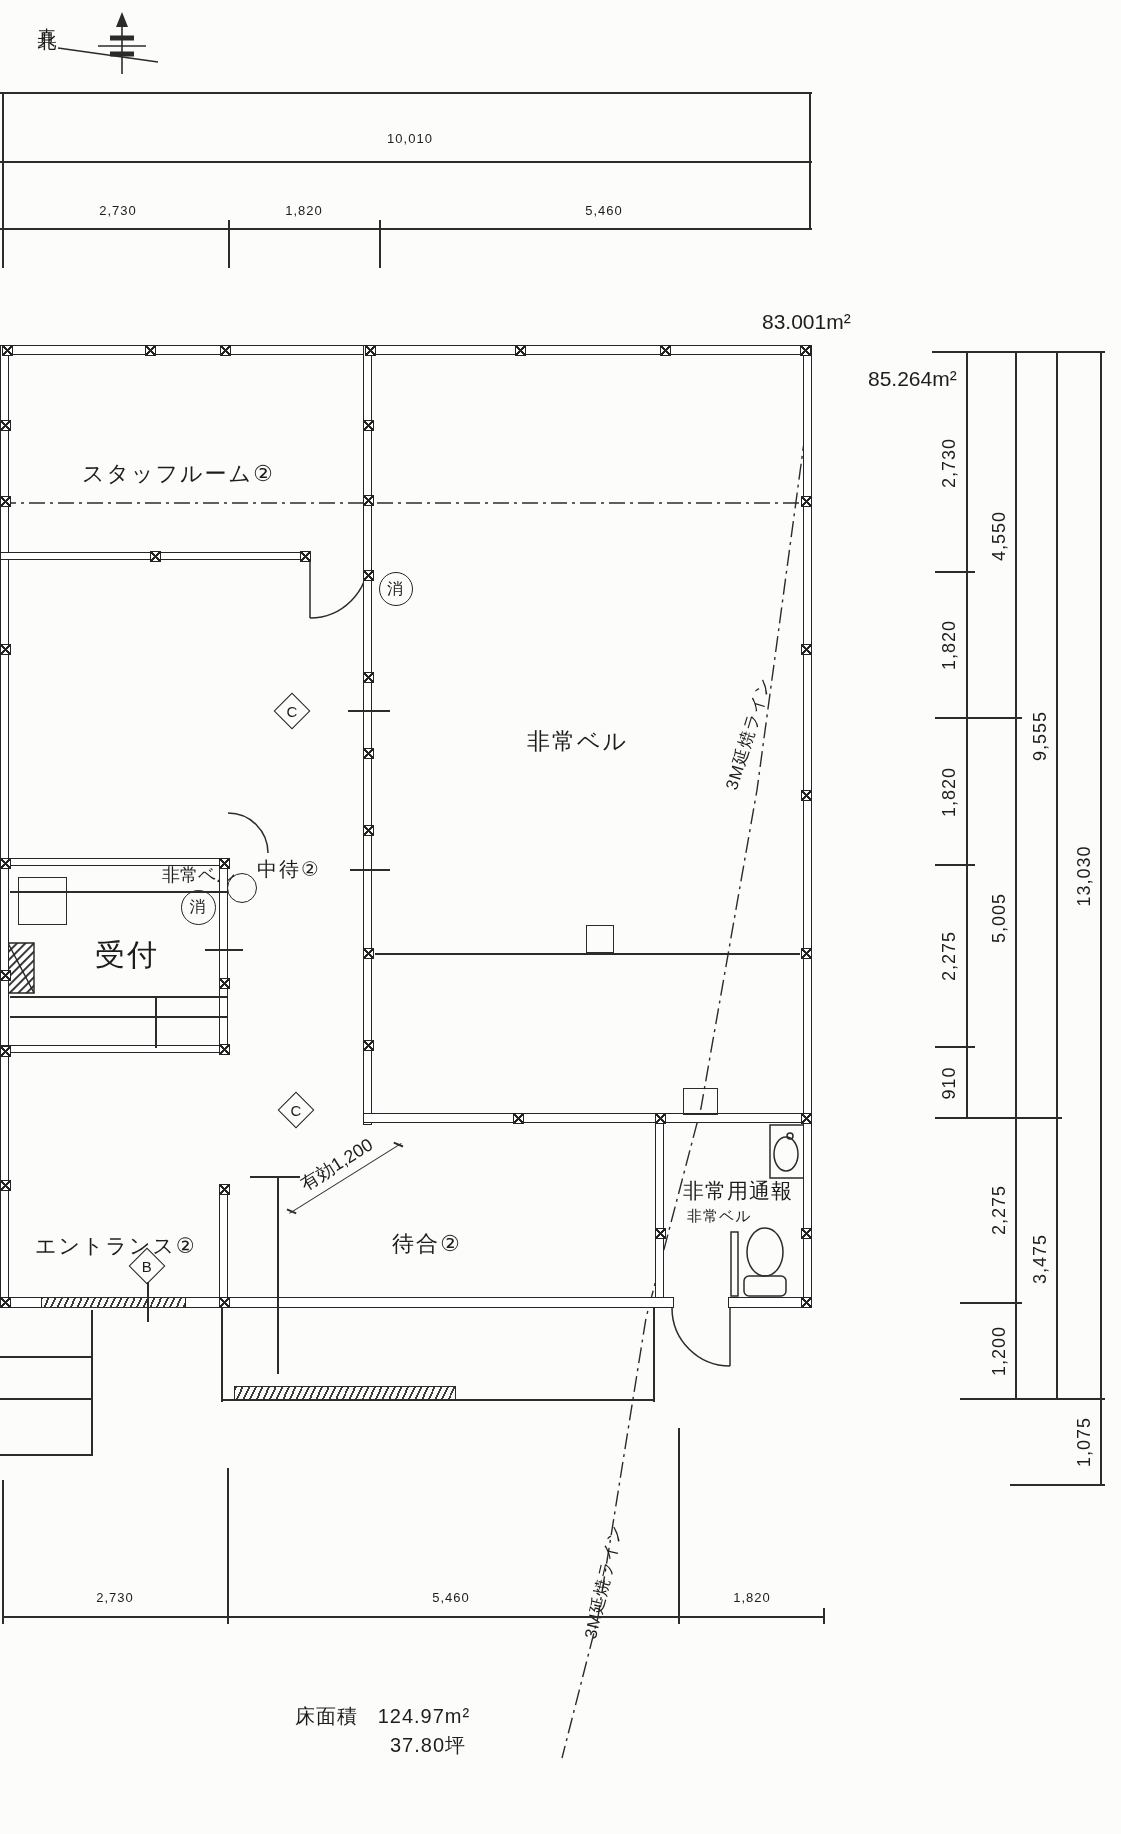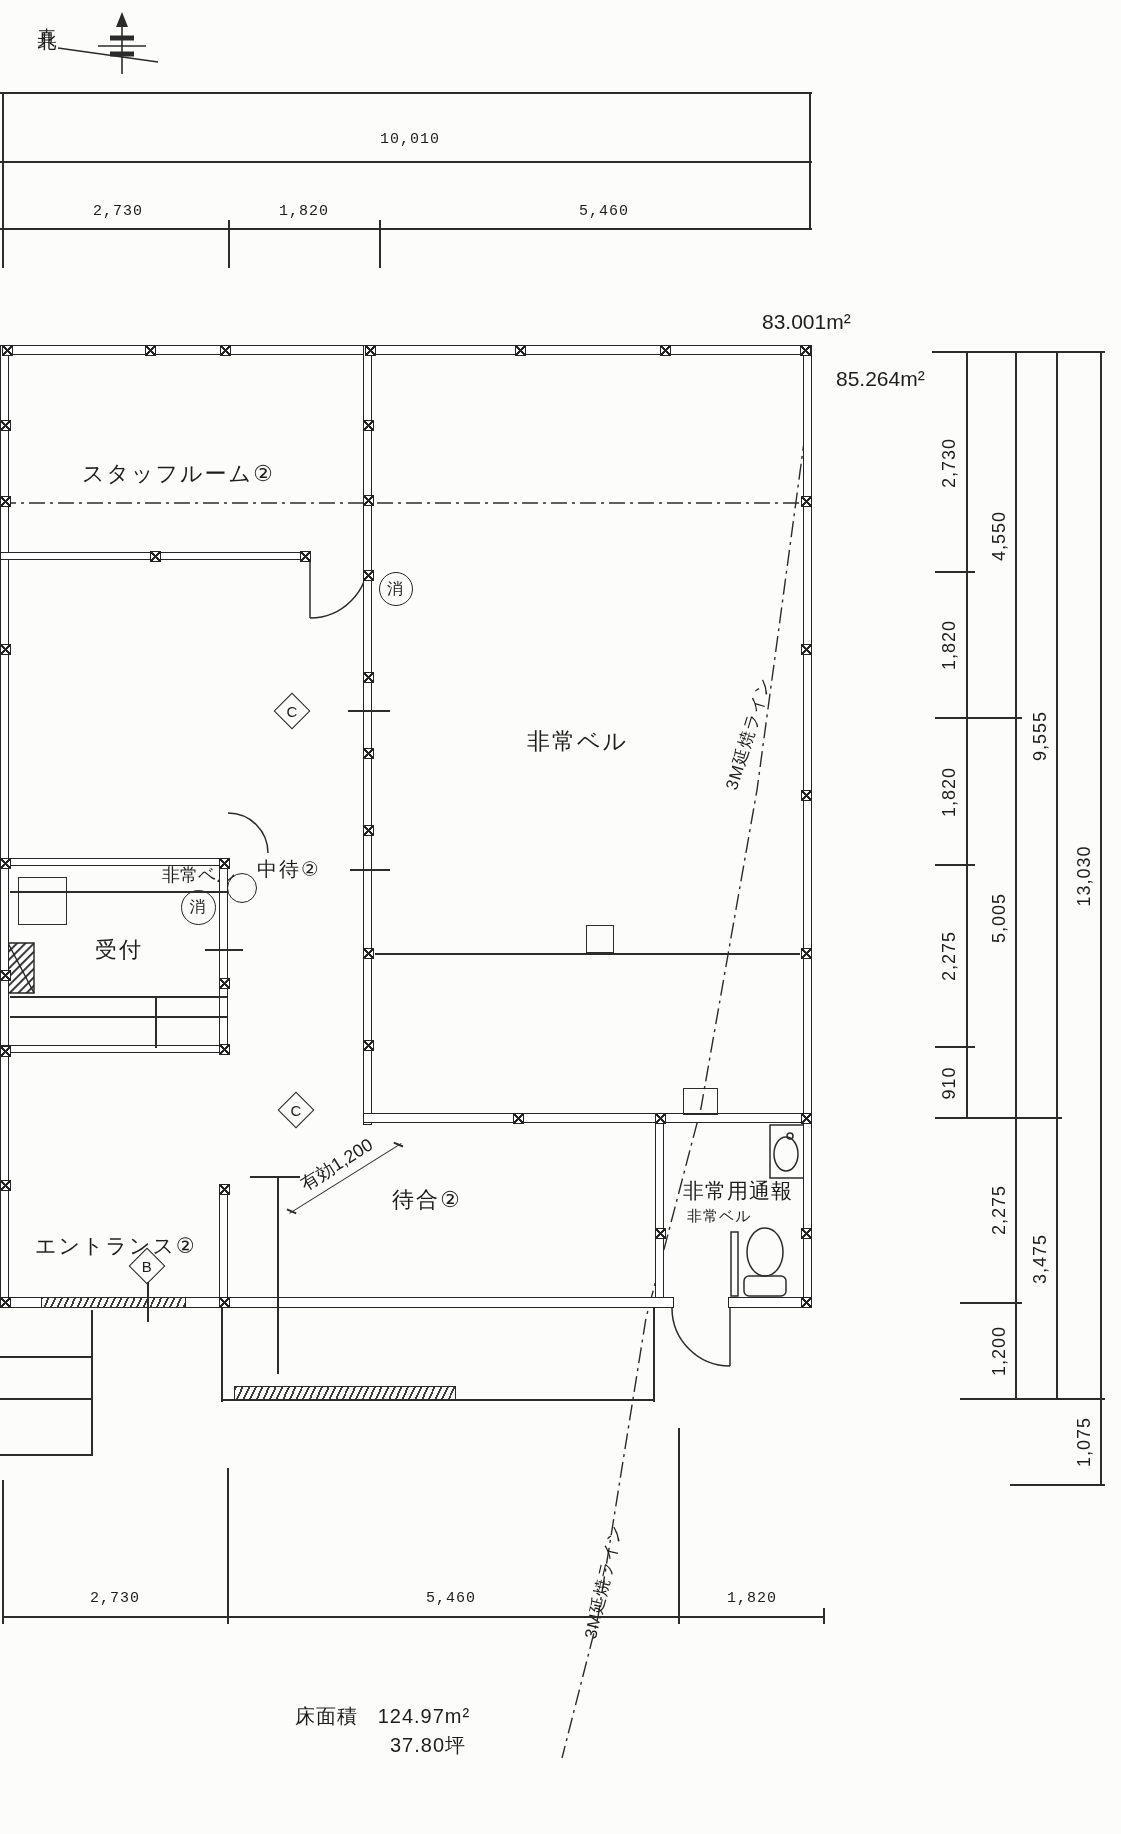--- a/index.html
+++ b/index.html
@@ -8,21 +8,21 @@
   .t{position:absolute;white-space:nowrap;color:#1d1d1d;}
   .wall{position:absolute;background:#fff;border:1.6px solid #252525;box-sizing:border-box;}
   .ln{position:absolute;background:#2c2c2c;}
   .box{position:absolute;border:1.5px solid #2c2c2c;box-sizing:border-box;background:transparent;}
   .col{position:absolute;width:11px;height:11px;box-sizing:border-box;border:1.5px solid #242424;
        background:
         linear-gradient(to top right,transparent calc(50% - .8px),#242424 calc(50% - .8px),#242424 calc(50% + .8px),transparent calc(50% + .8px)),
         linear-gradient(to bottom right,transparent calc(50% - .8px),#242424 calc(50% - .8px),#242424 calc(50% + .8px),transparent calc(50% + .8px)),#fff;}
   .hatch{position:absolute;box-sizing:border-box;border:1.2px solid #2c2c2c;
        background:repeating-linear-gradient(115deg,#3a3a3a 0 1.8px,transparent 1.8px 6px);}
-  .hdim{position:absolute;width:120px;text-align:center;font-size:15px;letter-spacing:1px;font-family:Liberation Mono, monospace;}
+  .hdim{position:absolute;width:120px;text-align:center;font-size:13px;letter-spacing:1px;}
   .vdim{position:absolute;width:84px;height:20px;display:flex;align-items:center;justify-content:center;
         font-size:18px;letter-spacing:1px;transform:rotate(-90deg);}
   .circ{position:absolute;border:1.7px solid #232323;border-radius:50%;background:#fcfcfa;
         display:flex;align-items:center;justify-content:center;font-size:16px;}
   .dia{position:absolute;width:24px;height:24px;border:1.6px solid #232323;transform:rotate(45deg);
        display:flex;align-items:center;justify-content:center;background:#fcfcfa;}
   .dia>span{transform:rotate(-45deg);font-size:15px;}
   .jp{letter-spacing:2px;}
   .vert{writing-mode:vertical-rl;letter-spacing:4px;}
   .clr{transform:rotate(-32deg);width:132px;text-align:center;font-size:18px;}
@@ -89,29 +89,29 @@
   </svg>
 
   <div class="t vert jp" style="left:34px;top:12px;font-size:19px;">真北</div>
 
   <div class="t hdim" style="left:350px;top:131px;">10,010</div>
   <div class="t hdim" style="left:58px;top:203px;">2,730</div>
   <div class="t hdim" style="left:244px;top:203px;">1,820</div>
   <div class="t hdim" style="left:544px;top:203px;">5,460</div>
 
   <div class="t" style="left:762px;top:310px;font-size:21px;">83.001m²</div>
-  <div class="t" style="left:836px;top:367px;font-size:21px;">85.264m²</div>
+  <div class="t" style="left:868px;top:367px;font-size:21px;">85.264m²</div>
 
   <div class="t jp" style="left:82px;top:459px;font-size:22px;">スタッフルーム②</div>
   <div class="t jp" style="left:527px;top:726px;font-size:23px;">非常ベル</div>
   <div class="t jp" style="left:257px;top:856px;font-size:20px;">中待②</div>
   <div class="t" style="left:162px;top:863px;font-size:18px;">非常ベル</div>
-  <div class="t jp" style="left:95px;top:935px;font-size:22px;text-align:center;">受付</div>
+  <div class="t jp" style="left:95px;top:935px;font-size:30px;text-align:center;">受付</div>
   <div class="t jp" style="left:35px;top:1232px;font-size:21px;">エントランス②</div>
-  <div class="t jp" style="left:392px;top:1185px;font-size:22px;">待合②</div>
+  <div class="t jp" style="left:392px;top:1229px;font-size:22px;">待合②</div>
   <div class="t jp" style="left:683px;top:1177px;font-size:21px;letter-spacing:1px;">非常用通報</div>
   <div class="t" style="left:687px;top:1207px;font-size:15px;letter-spacing:1px;">非常ベル</div>
 
   <div class="t clr" style="left:272px;top:1152px;">
     <span>有効1,200</span>
     <div class="bar"></div>
   </div>
 
   <div class="t fire" style="left:690px;top:722px;transform:rotate(-73deg);transform-origin:center;">3M延焼ライン</div>
   <div class="t fire" style="left:545px;top:1570px;transform:rotate(-77deg);transform-origin:center;">3M延焼ライン</div>

